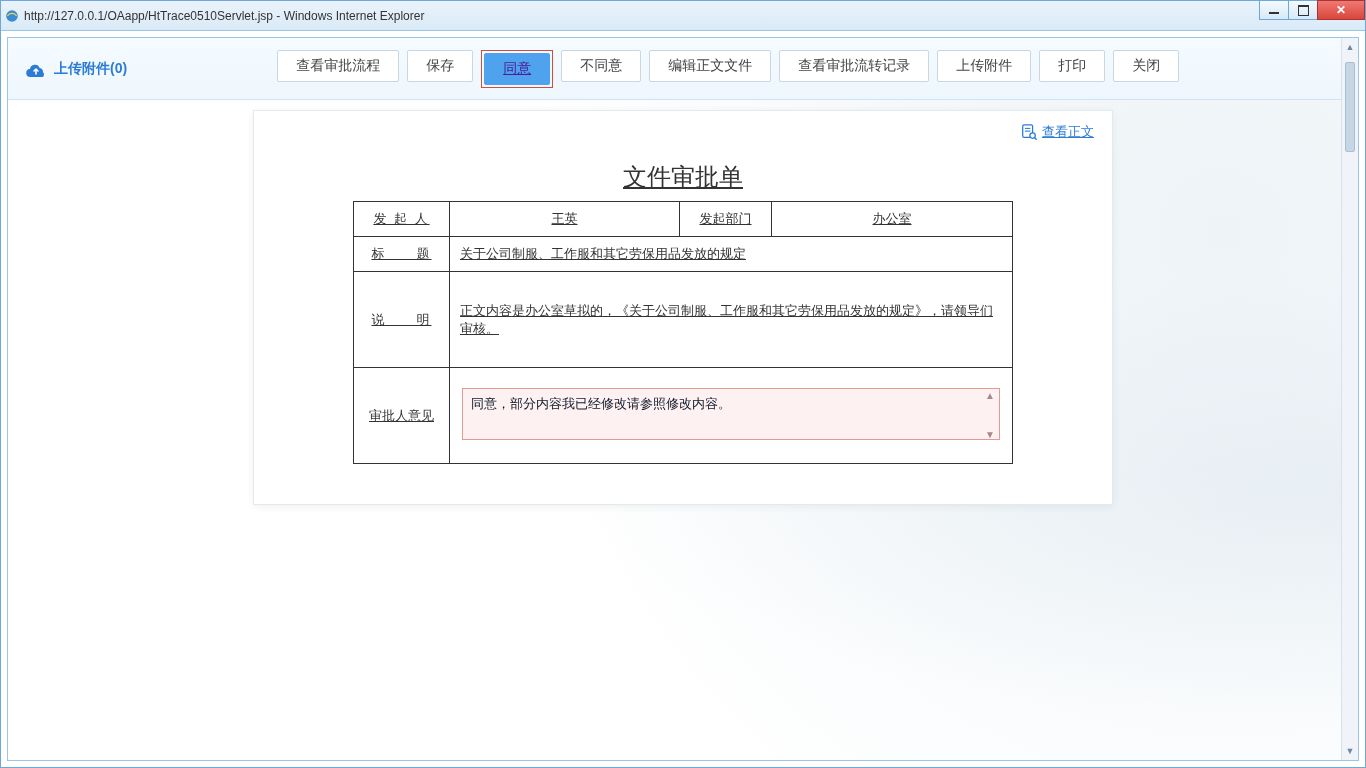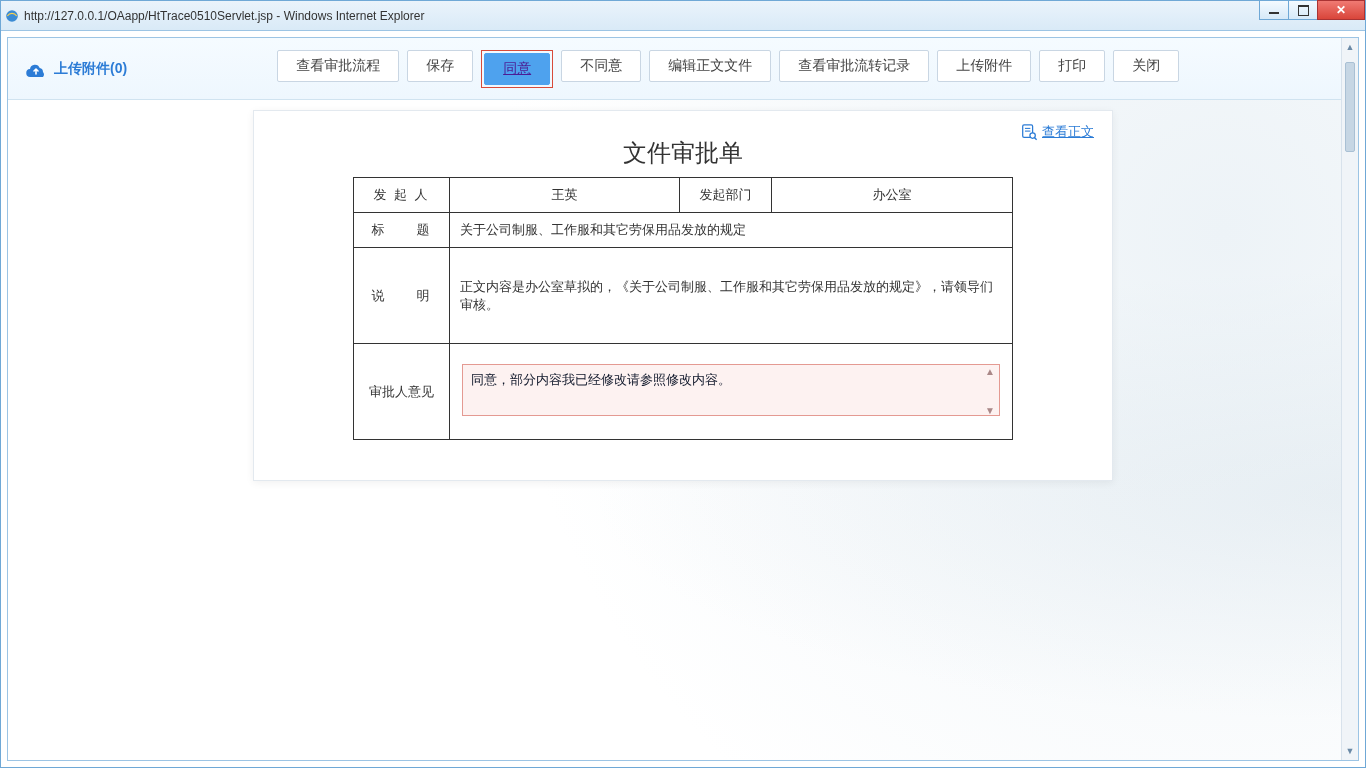--- a/index.html
+++ b/index.html
@@ -104,34 +104,35 @@
     background:
       radial-gradient(circle at 90% 20%, rgba(210,225,235,0.4) 0, rgba(255,255,255,0) 55%),
       radial-gradient(ellipse at 100% 60%, rgba(200,215,225,0.3) 0, rgba(255,255,255,0) 40%),
       #fff;
   }
   .doc-card {
     width: 860px; margin: 10px auto 30px auto;
     background: #fff;
     border: 1px solid #e3e9ef;
     box-shadow: 0 2px 8px rgba(0,0,0,0.06);
-    padding: 2px 22px 40px 22px;
+    padding: 14px 22px 40px 22px;
     position: relative;
+    text-decoration: underline;
   }
   .view-link {
     position: absolute; top: 12px; right: 18px;
     display: flex; align-items: center; gap: 4px;
     color: #2c7cd6; font-size: 13px; text-decoration: underline;
     cursor: pointer;
   }
   .view-link .doc-icon { width: 18px; height: 18px; color: #2c7cd6; }
 
   .doc-title {
     text-align: center; font-size: 24px; color: #333; font-weight: 400;
-    margin-top: 24px;
+    margin-top: 36px;
   }
   .doc-date {
     text-align: right; font-size: 13px; color: #444;
     margin-top: 14px; padding-right: 40px;
   }
 
   table.form-table {
     margin: 8px auto 0 auto;
     border-collapse: collapse;
     width: 660px;

